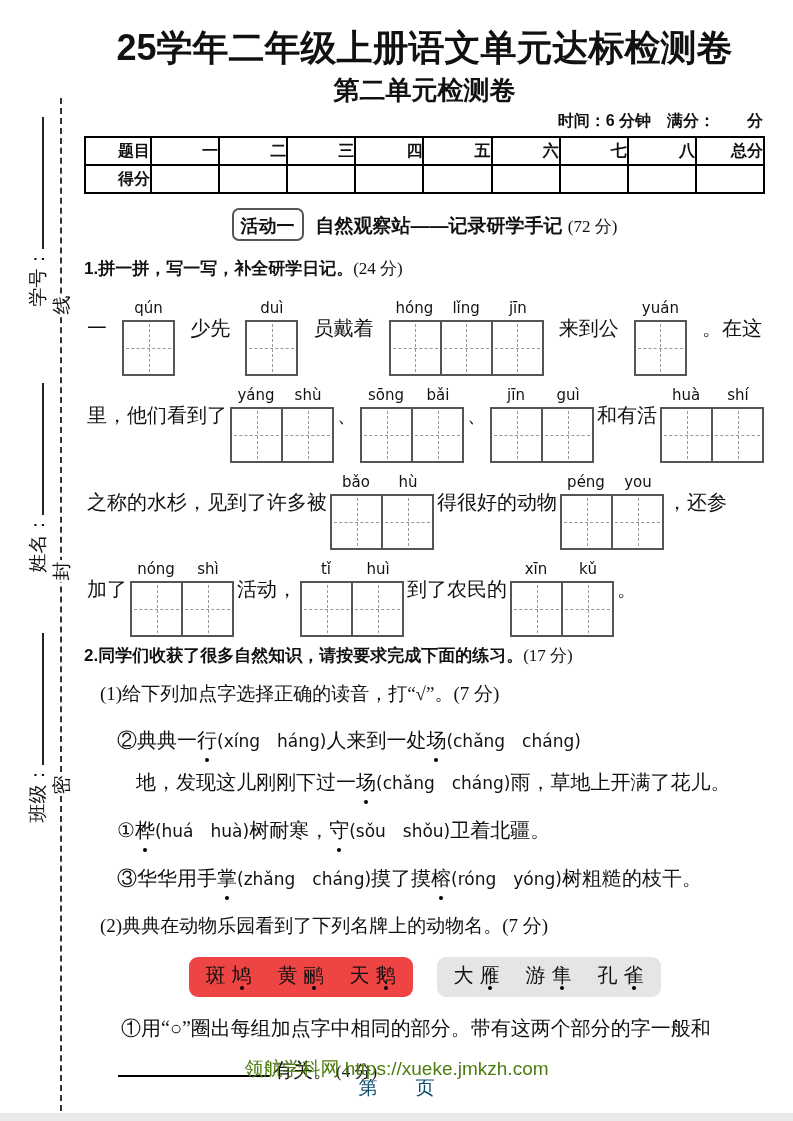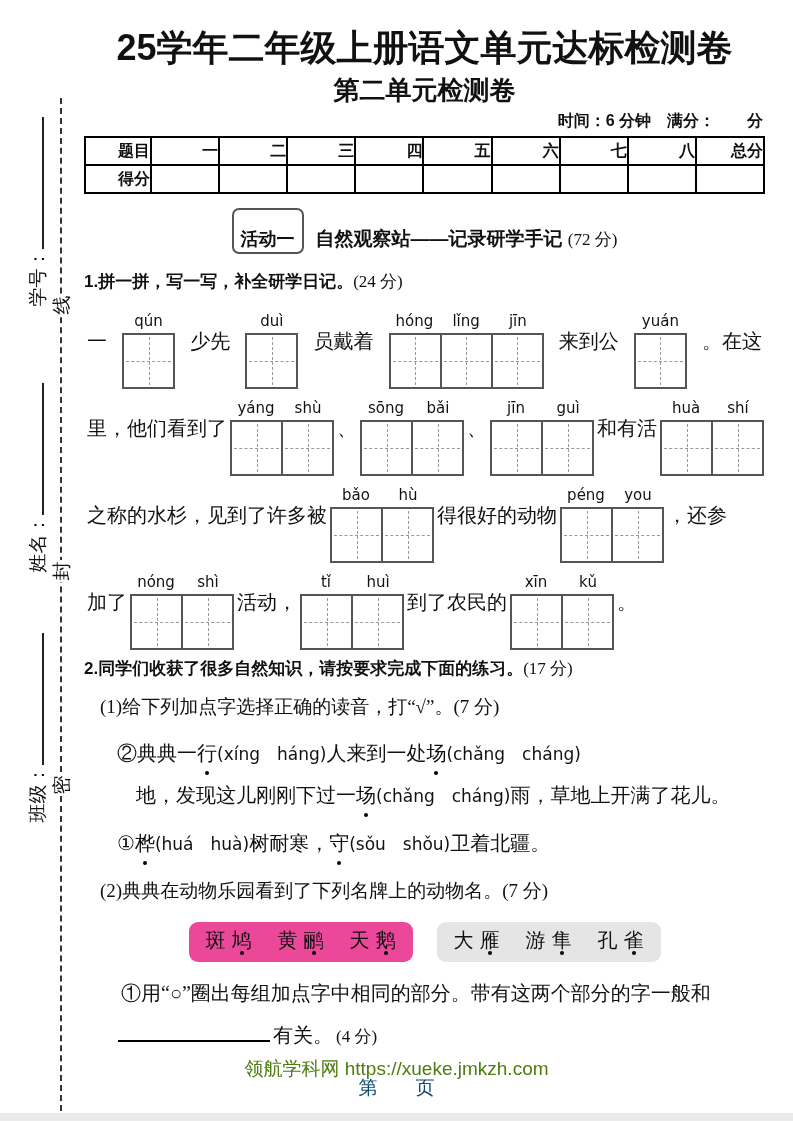--- a/index.html
+++ b/index.html
@@ -20,21 +20,21 @@
   .time-info{font-family:"Liberation Sans","DejaVu Sans",sans-serif;font-weight:bold;font-size:16px;
              text-align:right;margin-top:3px;padding-right:2px;}
   
   table.score{width:100%;border-collapse:collapse;margin-top:4px;table-layout:fixed;}
   table.score td{border:2px solid #000;height:26px;text-align:right;
                  font-family:"Liberation Sans","DejaVu Sans",sans-serif;font-weight:bold;font-size:16px;padding:0;}
   table.score td.lbl{width:64px;}
   
   .activity{margin-top:14px;text-align:center;font-family:"Liberation Sans","DejaVu Sans",sans-serif;
             font-weight:bold;font-size:19px;}
-  .badge{display:inline-block;border:2px solid #555;border-radius:7px;padding:17px 7px 1px;margin-right:12px;font-size:18px;}
+  .badge{display:inline-block;border:2px solid #555;border-radius:7px;padding:4px 7px 1px;margin-right:12px;font-size:18px;}
   .pts{font-family:"Liberation Serif","DejaVu Serif",serif;font-weight:normal;font-size:17px;}
   
   .qhead{margin-top:16px;font-family:"Liberation Sans","DejaVu Sans",sans-serif;font-weight:bold;font-size:17px;}
   
   .dline{display:flex;align-items:center;margin-top:9px;min-height:78px;}
   .dline:first-child{justify-content:space-between;}
   .kai{font-size:20px;margin:0 3px;white-space:pre;}
   .pin{font-family:"DejaVu Sans","Liberation Sans",sans-serif;font-size:17px;margin:0 2px;white-space:pre;}
   .bgroup{display:inline-flex;flex-direction:column;transform:translateY(9px);}
   .prow{display:flex;height:21px;}
@@ -278,25 +278,26 @@
       </div>
 
     <div class="qhead">
       <span>2.同学们收获了很多自然知识，请按要求完成下面的练习。</span><span class="pts">(17 分)</span>
     </div>
 
     <div class="sub">(1)给下列加点字选择正确的读音，打“√”。(7 分)</div>
     <div id="read-items">
         <div class="pitem"><span class="kai">②典典一</span><span class="kai dotchar">行</span><span class="pin">(xíng　háng)</span><span class="kai">人来到一处</span><span class="kai dotchar">场</span><span class="pin">(chǎng　cháng)</span><span class="kai">地，发现这儿刚刚下过一</span><span class="kai dotchar">场</span><span class="pin">(chǎng　cháng)</span><span class="kai">雨，草地上开满了花儿。</span></div>
         <div class="pitem"><span class="kai">①</span><span class="kai dotchar">桦</span><span class="pin">(huá　huà)</span><span class="kai">树耐寒，</span><span class="kai dotchar">守</span><span class="pin">(sǒu　shǒu)</span><span class="kai">卫着北疆。</span></div>
+        <div class="pitem"><span class="kai">③华华用手</span><span class="kai dotchar">掌</span><span class="pin">(zhǎng　cháng)</span><span class="kai">摸了摸</span><span class="kai dotchar">榕</span><span class="pin">(róng　yóng)</span><span class="kai">树粗糙的枝干。</span></div>
       </div>
 
     <div class="sub">(2)典典在动物乐园看到了下列名牌上的动物名。(7 分)</div>
     <div class="animal-row" id="animal-row">
-        <div class="animal-box" style="background: #ec4899;"><span class="kai">斑</span><span class="kai dotchar">鸠</span><span class="kai">　黄</span><span class="kai dotchar">鹂</span><span class="kai">　天</span><span class="kai dotchar">鹅</span></div>
+        <div class="animal-box" style="background: #ef4444;"><span class="kai">斑</span><span class="kai dotchar">鸠</span><span class="kai">　黄</span><span class="kai dotchar">鹂</span><span class="kai">　天</span><span class="kai dotchar">鹅</span></div>
         <div class="animal-box" style="background: #e5e5e5;"><span class="kai">大</span><span class="kai dotchar">雁</span><span class="kai">　游</span><span class="kai dotchar">隼</span><span class="kai">　孔</span><span class="kai dotchar">雀</span></div>
       </div>
 
     <div class="circle-q">
       <span class="kai">①用“○”圈出每组加点字中相同的部分。带有这两个部分的字一般和</span><span class="blank-line"></span><span class="kai">有关。</span><span class="pts">(4 分)</span>
     </div>
   </div>
 
   <div class="footer">
     <div class="watermark" id="watermark" style="color: #4d7c0f;">领航学科网 https://xueke.jmkzh.com</div>

